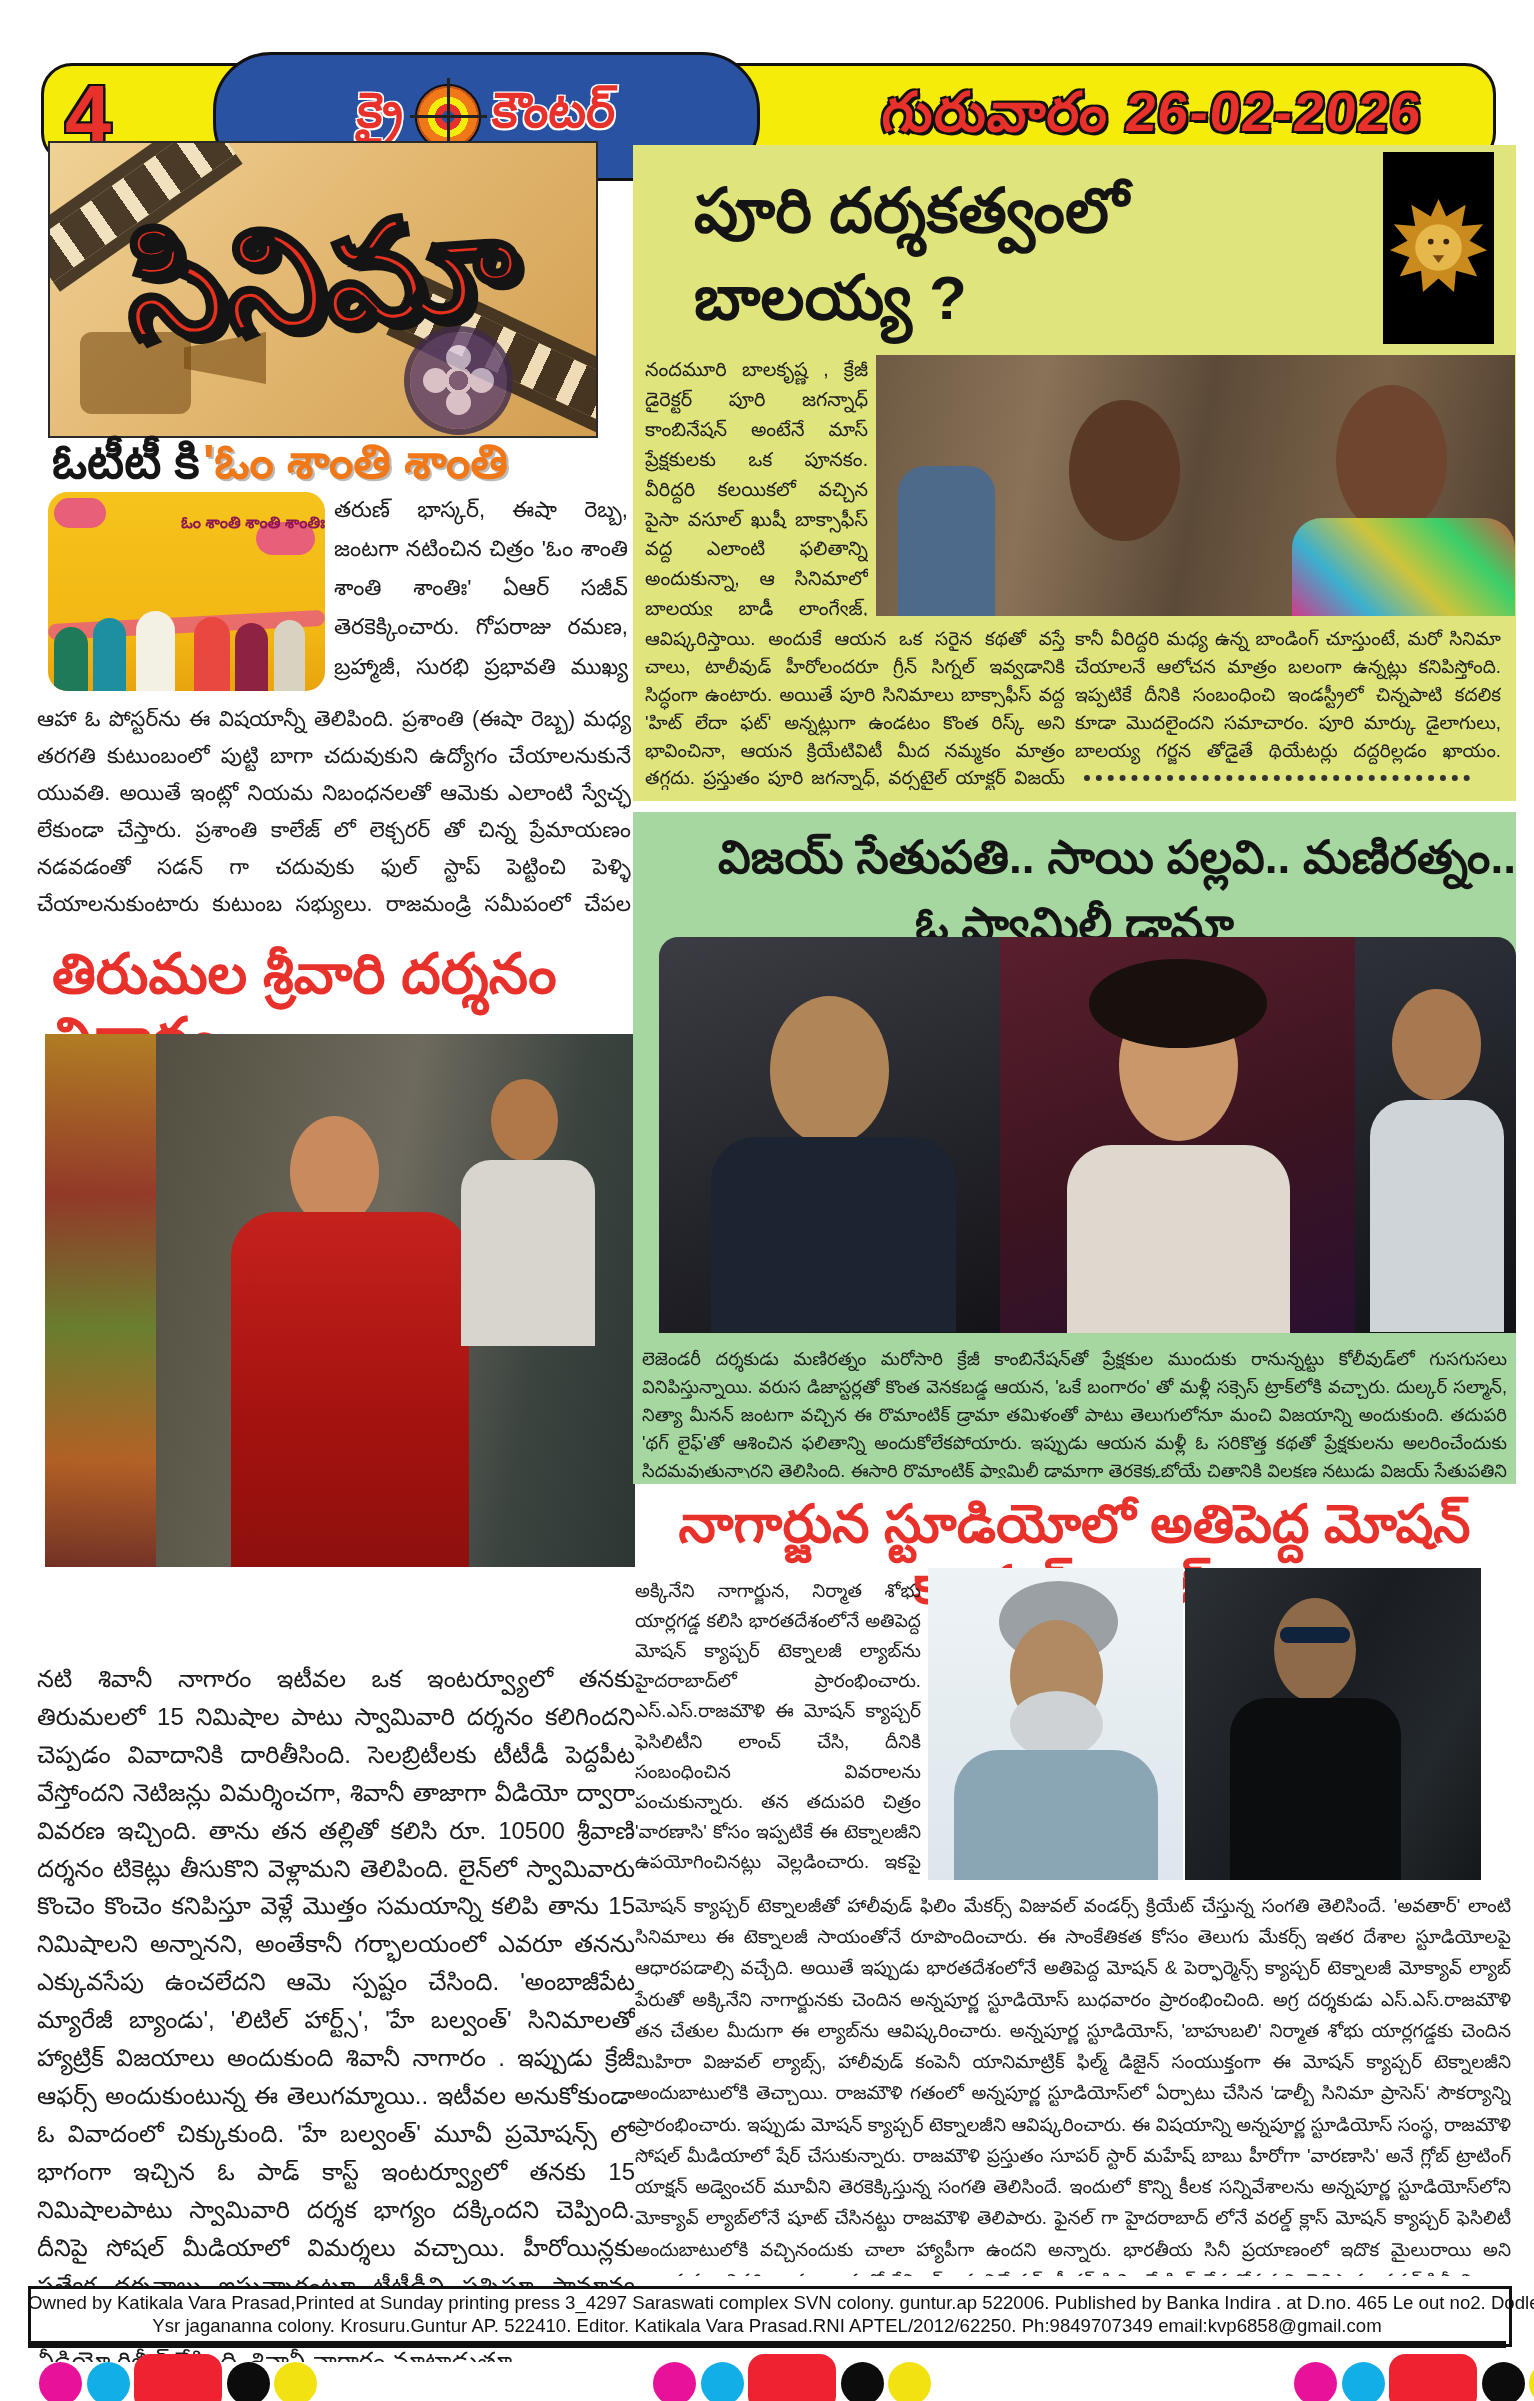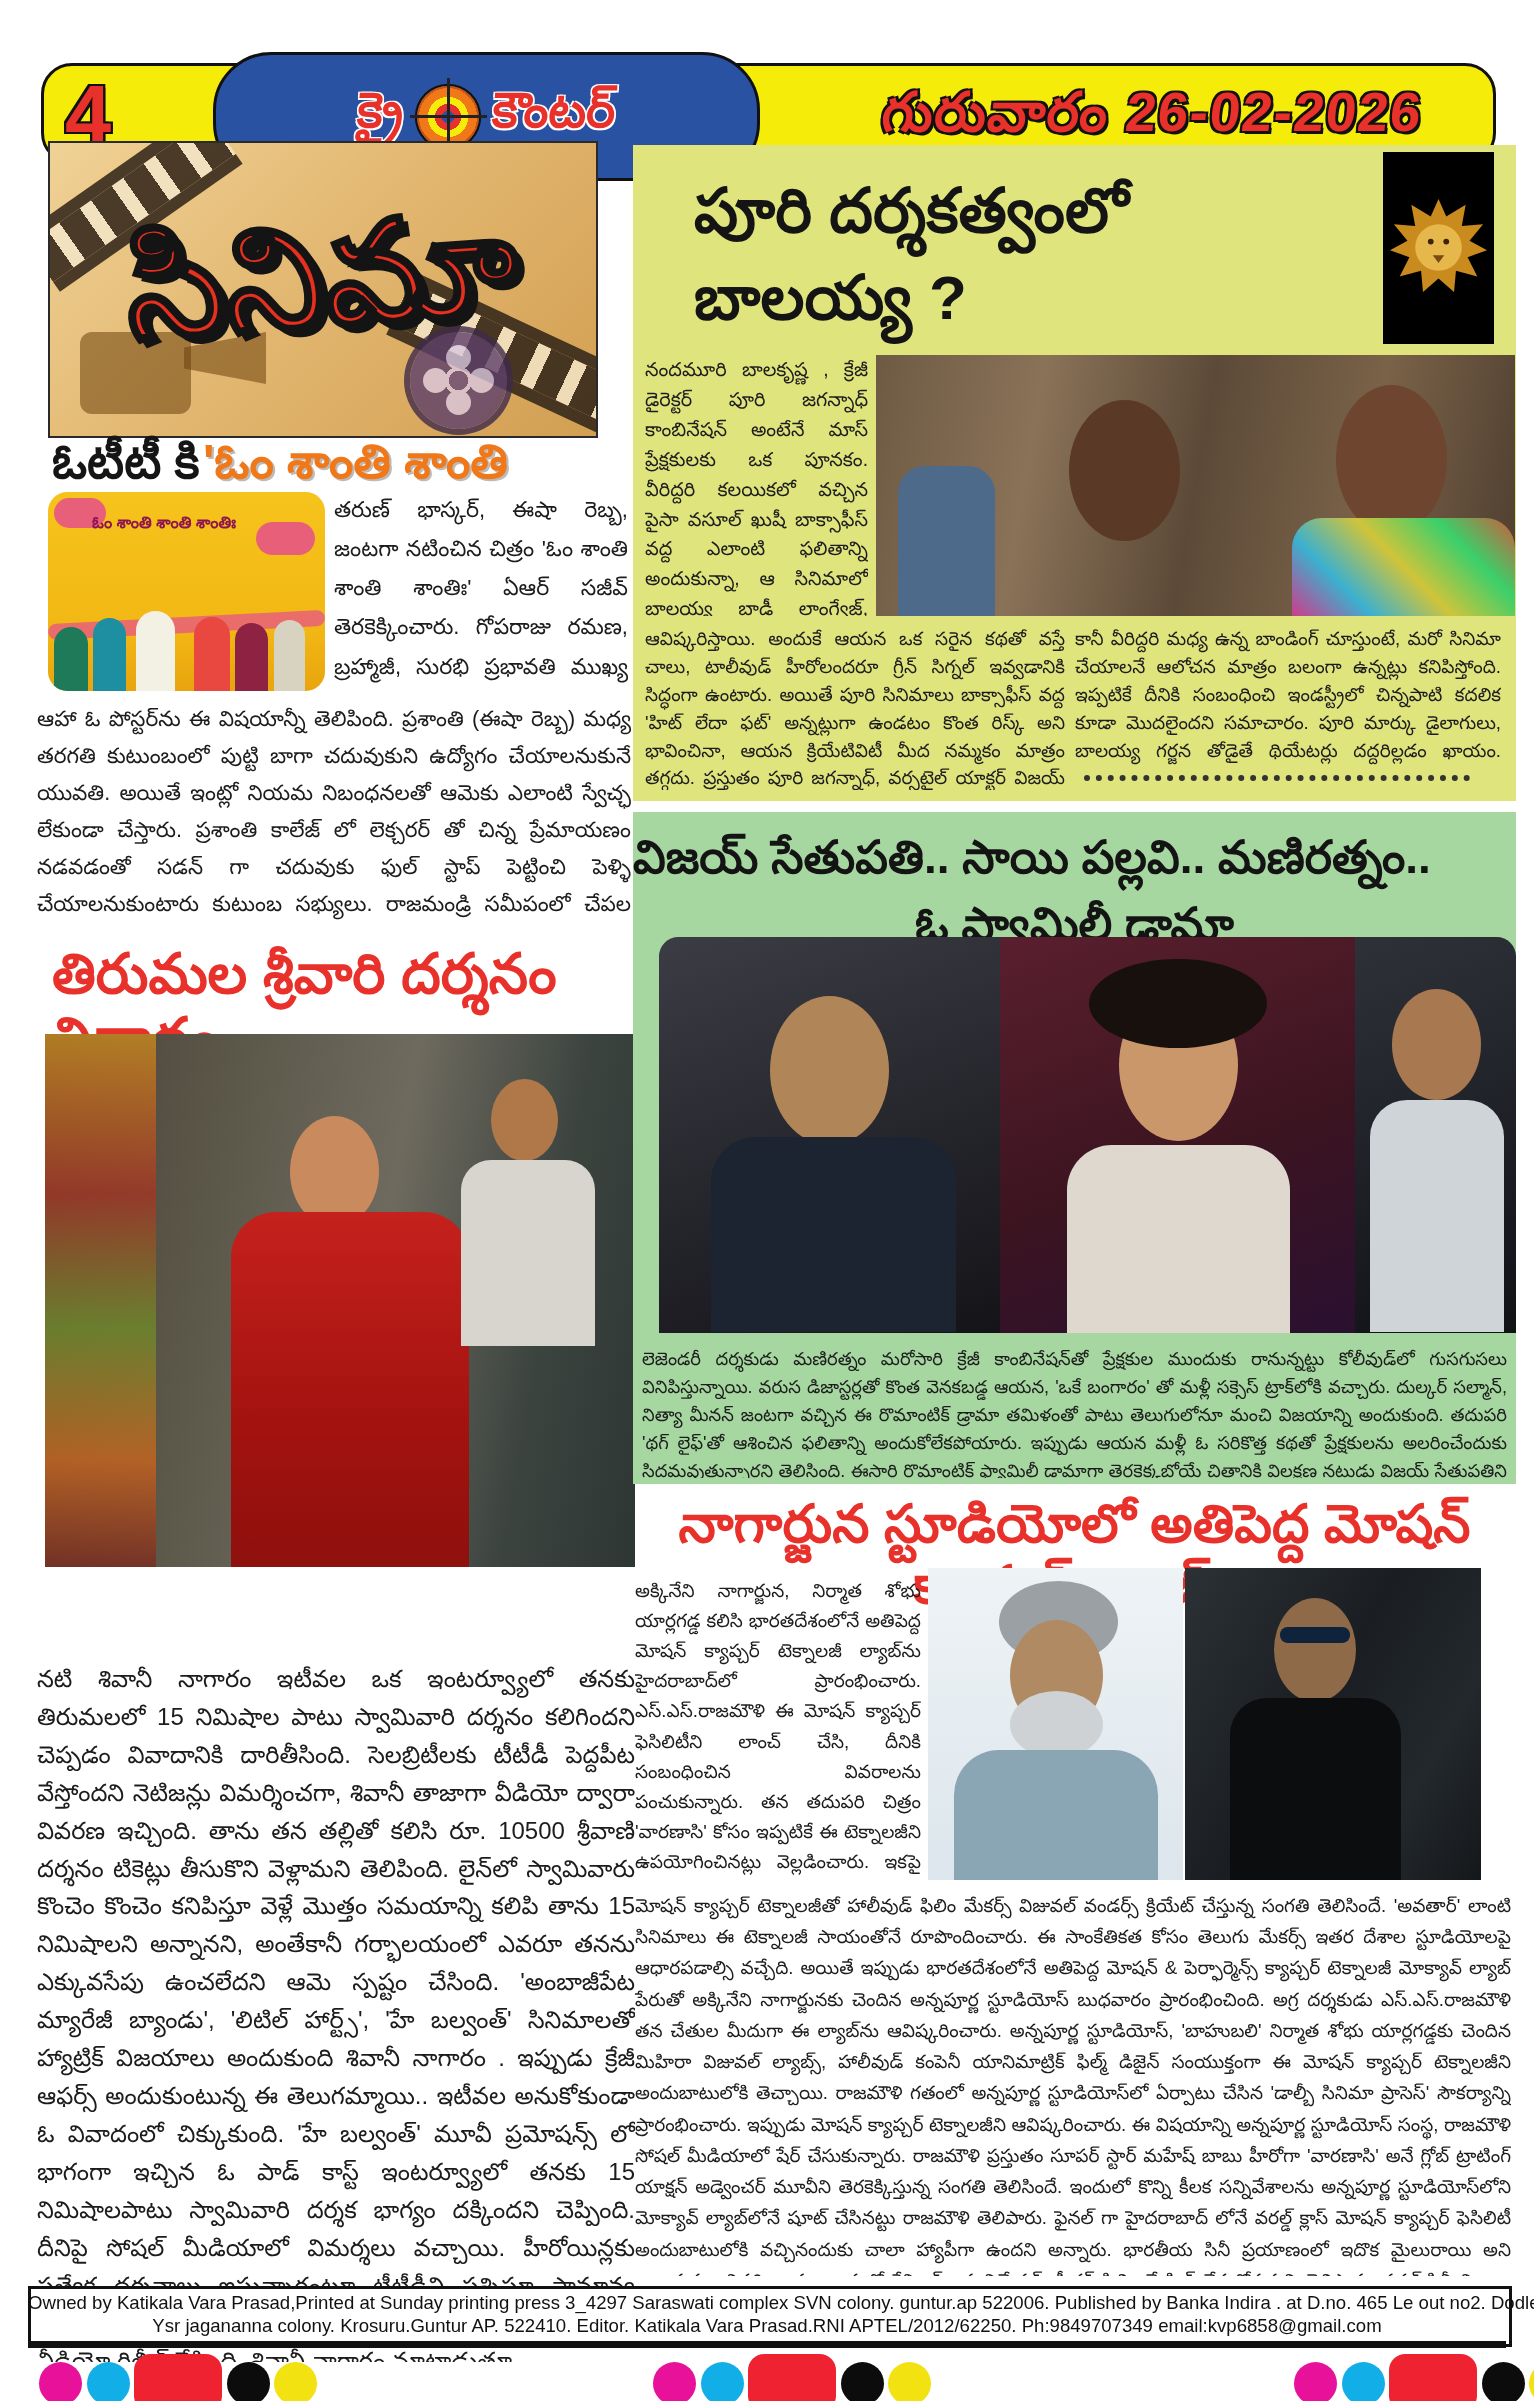--- a/index.html
+++ b/index.html
@@ -83,21 +83,21 @@
 </div>
 
 <div class="abs" style="left:52px;top:434px;width:579px;">
   <span class="ott-kicker">ఓటీటీ కి</span>
   <span class="ott-title">'ఓం శాంతి శాంతి శాంతిః'</span>
 </div>
 
 <div class="abs ph round" style="left:48px;top:492px;width:277px;height:199px;background:linear-gradient(180deg,#f6c31c 0%,#f2b714 70%,#e8a40e 100%);">
   <div class="head-blob" style="left:6px;top:6px;width:52px;height:30px;background:#e85f7a;border-radius:18px;"></div>
   <div class="head-blob" style="right:10.4px;top:30px;width:59px;height:33px;background:#e85f7a;border-radius:19.3px;"></div>
-  <div class="abs" style="left:0;right:0;top:21px;text-align:left;font-weight:bold;font-size:16.3px;color:#8e1550;padding-left:44px;">ఓం శాంతి శాంతి శాంతిః</div>
+  <div class="abs" style="left:0;right:0;top:21px;text-align:right;font-weight:bold;font-size:16.3px;color:#8e1550;">ఓం శాంతి శాంతి శాంతిః</div>
   <div class="abs" style="left:0;bottom:58px;width:100%;height:16.3px;background:#e85f7a;border-radius:9px;transform:rotate(-3deg);opacity:.85;"></div>
   <div class="torso" style="left:6px;bottom:0;width:34px;height:64px;background:#1f7a5a;"></div>
   <div class="torso" style="left:45px;bottom:0;width:33px;height:73px;background:#1e8fa0;"></div>
   <div class="torso" style="left:88px;bottom:0;width:39px;height:80px;background:#f3f0e4;"></div>
   <div class="torso" style="left:146px;bottom:0;width:36px;height:74px;background:#e8483f;"></div>
   <div class="torso" style="left:187px;bottom:0;width:33px;height:68px;background:#8e2242;"></div>
   <div class="torso" style="left:226px;bottom:0;width:31px;height:71px;background:#d8d2c0;"></div>
 </div>
 
 <div class="abs just" style="left:334px;top:490px;width:294px;height:202px;font-size:22px;line-height:1.78;">తరుణ్ భాస్కర్, ఈషా రెబ్బ, జంటగా నటించిన చిత్రం 'ఓం శాంతి శాంతి శాంతిః' ఏఆర్ సజీవ్ తెరకెక్కించారు. గోపరాజు రమణ, బ్రహ్మాజీ, సురభి ప్రభావతి ముఖ్య పాత్రలు పోషించారు. జనవరి 30న ప్రేక్షకుల ముందుకు వచ్చిన ఈ సినిమా ఇప్పుడు ఓటీటీలో స్ట్రీమింగ్ కానుంది. మార్చి 4వ తేదీ నుంచి ఆహా వేదికగా స్ట్రీమింగ్ కానుంది.</div>
@@ -139,21 +139,21 @@
   <div class="head-blob" style="left:460px;top:30px;width:111px;height:149px;background:#6e4630;"></div>
   <div class="abs" style="left:416px;top:163px;width:223px;height:98px;background:linear-gradient(45deg,#cf3b8a,#3bb0cf,#cfc43b,#3bcf6a,#cf5b3b);border-radius:30px 30px 0 0;"></div>
   <div class="abs" style="left:22px;top:111px;width:97px;height:150px;background:#4d6a8a;border-radius:27px 27px 0 0;"></div>
 </div>
 
 <div class="abs just" style="left:645px;top:625px;width:420px;height:165px;font-size:18.6px;line-height:1.5;">ఆవిష్కరిస్తాయి. అందుకే ఆయన ఒక సరైన కథతో వస్తే చాలు, టాలీవుడ్ హీరోలందరూ గ్రీన్ సిగ్నల్ ఇవ్వడానికి సిద్ధంగా ఉంటారు. అయితే పూరి సినిమాలు బాక్సాఫీస్ వద్ద 'హిట్ లేదా ఫట్' అన్నట్లుగా ఉండటం కొంత రిస్క్ అని భావించినా, ఆయన క్రియేటివిటీ మీద నమ్మకం మాత్రం తగ్గదు. ప్రస్తుతం పూరి జగన్నాధ్, వర్సటైల్ యాక్టర్ విజయ్ సేతుపతితో ఒక సినిమా చేస్తున్నారు. ఈ ప్రాజెక్ట్ దాదాపు పూర్తి కావచ్చింది. దీని తర్వాత పూరి దృష్టి మళ్ళీ బాలయ్య మీద పడినట్లు సమాచారం. నందమూరి హీరో కోసం పూరి ఒక పక్కా మాస్ కథను సిద్ధం చేశారని సినీ సర్కిల్స్ లో టాక్ వినిపిస్తోంది. ఈ కాంబినేషన్ మళ్ళీ సెట్స్ మీదకు వెళ్తే బాక్సాఫీస్ వద్ద రికార్డులు తిరగరాయడం ఖాయమని ఫ్యాన్స్ ఆశిస్తున్నారు. అయితే ఈ కథను బాలయ్యకు పూరి వినిపించారా లేదా అనే విషయంలో ఇంకా స్పష్టత రావాల్సి ఉంది.</div>
 <div class="abs just" style="left:1075px;top:625px;width:426px;height:141px;font-size:18.6px;line-height:1.5;">కానీ వీరిద్దరి మధ్య ఉన్న బాండింగ్ చూస్తుంటే, మరో సినిమా చేయాలనే ఆలోచన మాత్రం బలంగా ఉన్నట్లు కనిపిస్తోంది. ఇప్పటికే దీనికి సంబంధించి ఇండస్ట్రీలో చిన్నపాటి కదలిక కూడా మొదలైందని సమాచారం. పూరి మార్కు డైలాగులు, బాలయ్య గర్జన తోడైతే థియేటర్లు దద్దరిల్లడం ఖాయం. బాలయ్య ప్రస్తుత షెడ్యూల్ గమనిస్తే, ఆయన చేతిలో ఇప్పటికే రెండు భారీ ప్రాజెక్టులు ఉన్నాయి. ముందుగా గోపీచంద్ మలినేని సినిమా త్వరలోనే ప్రారంభం కానుంది. ఆ తర్వాత అనిల్ రావిపూడి దర్శకత్వంలో మరో సినిమా పట్టాలెక్కనుంది. ఈ రెండు పూర్తయ్యాకే పూరి సినిమాకు అవకాశం ఉంటుంది. మరి పూరి సిద్ధం చేసిన కథకు బాలయ్య ఓకే చెబితే, ఈ క్రేజీ కాంబో ఎప్పుడు మొదలవుతుందో చూడాలి.</div>
 <div class="abs dotline" style="left:1084px;top:775px;width:386px;height:0;"></div>
 
 <div class="abs green-box" style="left:633px;top:812px;width:883px;height:672px;"></div>
-<div class="abs black-head" style="left:633px;top:830px;width:883px;text-align:left;font-size:46px;">విజయ్ సేతుపతి.. సాయి పల్లవి.. మణిరత్నం..</div>
+<div class="abs black-head" style="left:633px;top:830px;width:883px;text-align:right;font-size:46px;">విజయ్ సేతుపతి.. సాయి పల్లవి.. మణిరత్నం..</div>
 <div class="abs black-head" style="left:633px;top:897px;width:883px;text-align:center;font-size:46px;">ఓ ఫ్యామిలీ డ్రామా</div>
 
 <div class="abs ph" style="left:659px;top:937px;width:342px;height:396px;border-radius:19.3px 0 0 0;background:linear-gradient(160deg,#3c3c44 0%,#23232a 60%,#141418 100%);">
   <div class="head-blob" style="left:111px;top:59px;width:119px;height:149px;background:#b08658;"></div>
   <div class="abs" style="left:52px;top:200px;width:245px;height:195px;background:#1b2430;border-radius:45px 45px 0 0;"></div>
 </div>
 <div class="abs ph" style="left:1000px;top:937px;width:355px;height:396px;background:linear-gradient(160deg,#5a1f2e 0%,#3c1420 55%,#2a1030 100%);">
   <div class="head-blob" style="left:119px;top:52px;width:119px;height:152px;background:#c9976a;"></div>
   <div class="abs" style="left:89px;top:22px;width:178px;height:89px;background:#17100c;border-radius:50%;"></div>
   <div class="abs" style="left:67px;top:208px;width:223px;height:188px;background:#ded8ce;border-radius:45px 45px 0 0;"></div>

